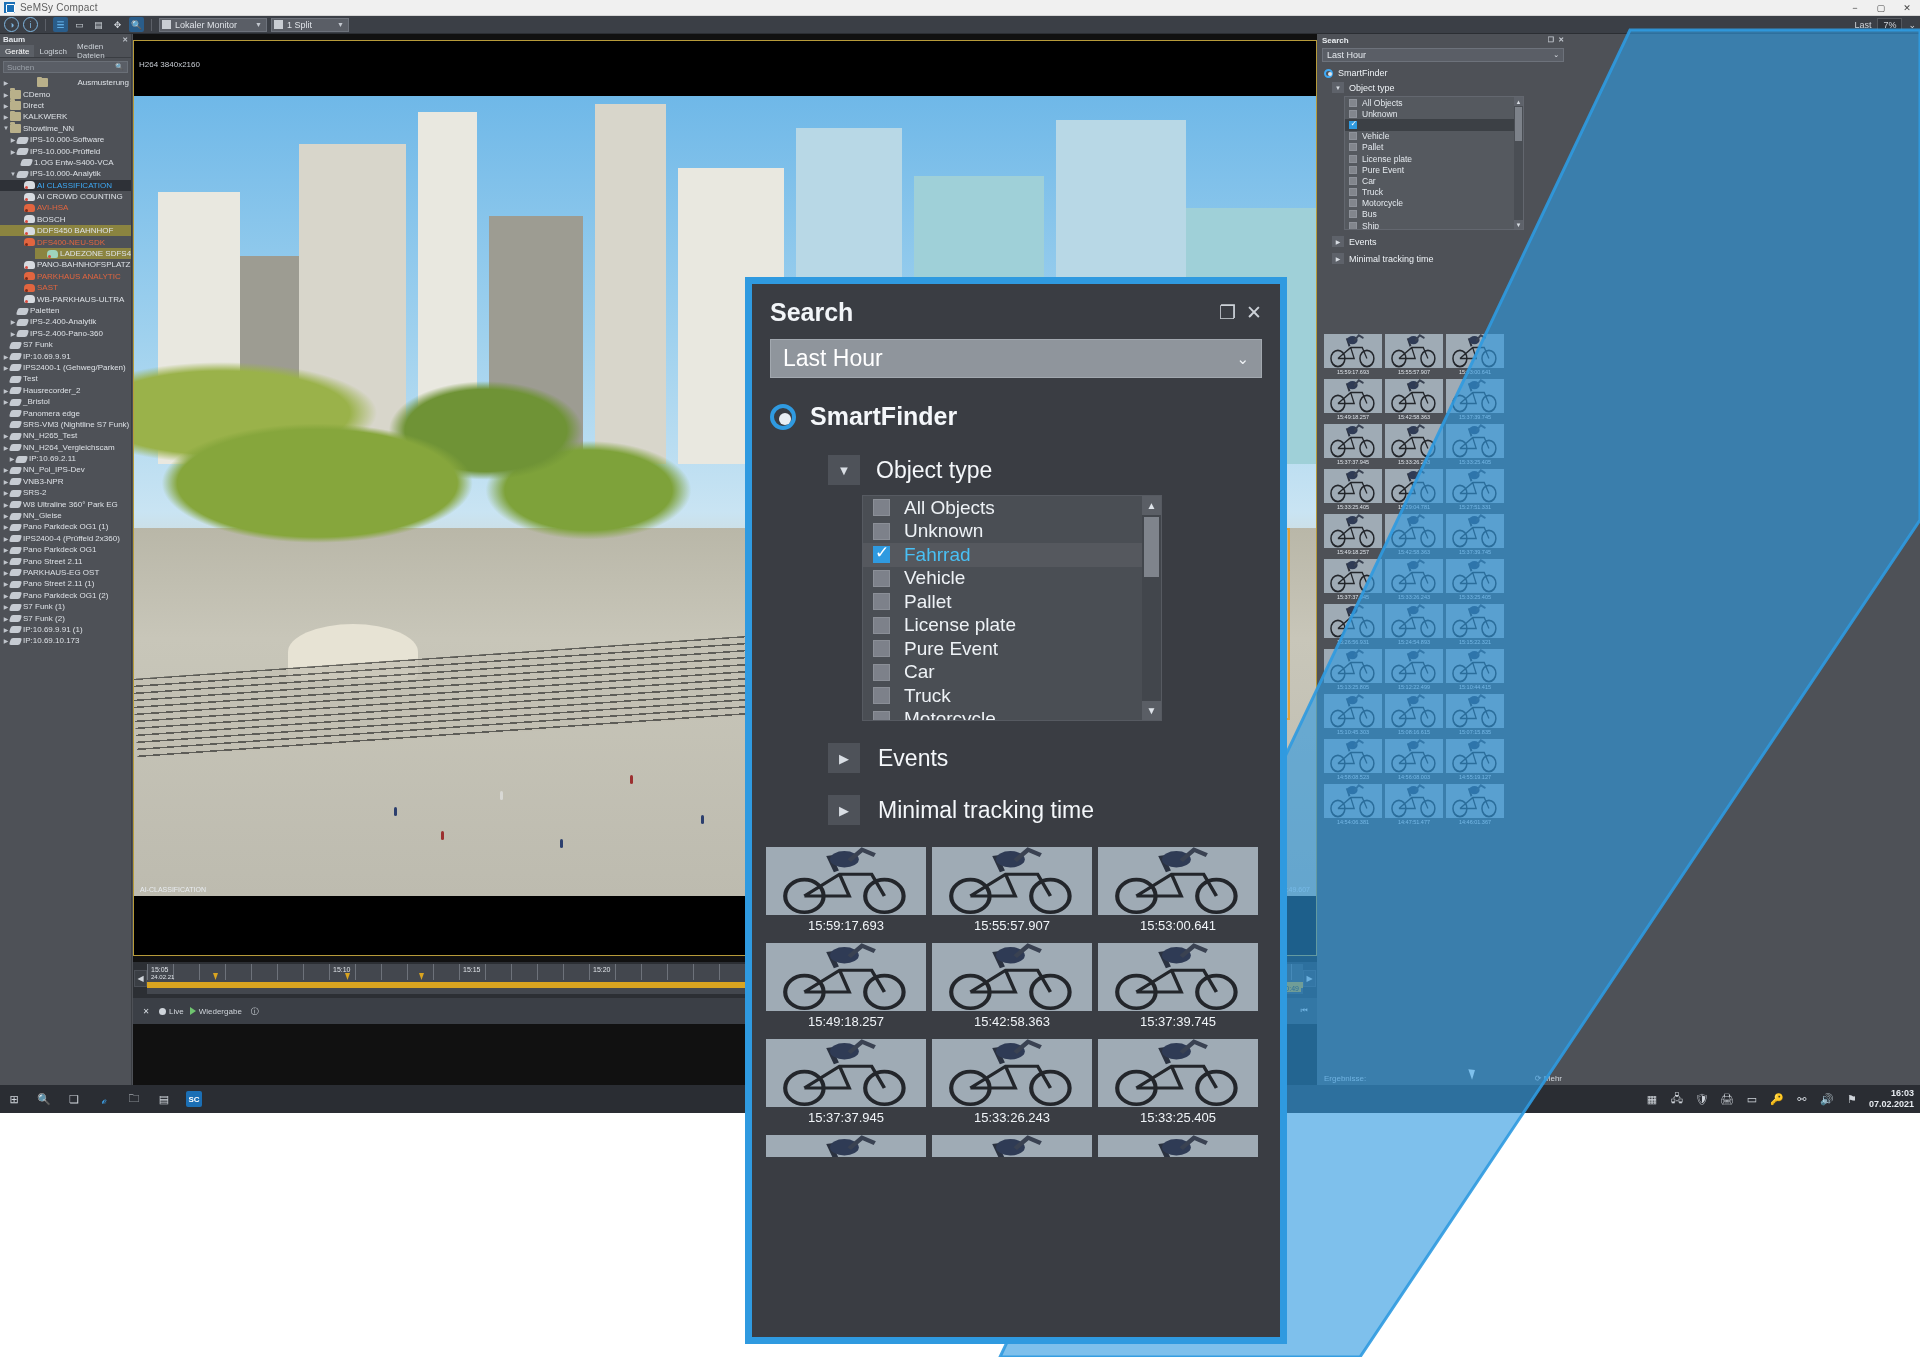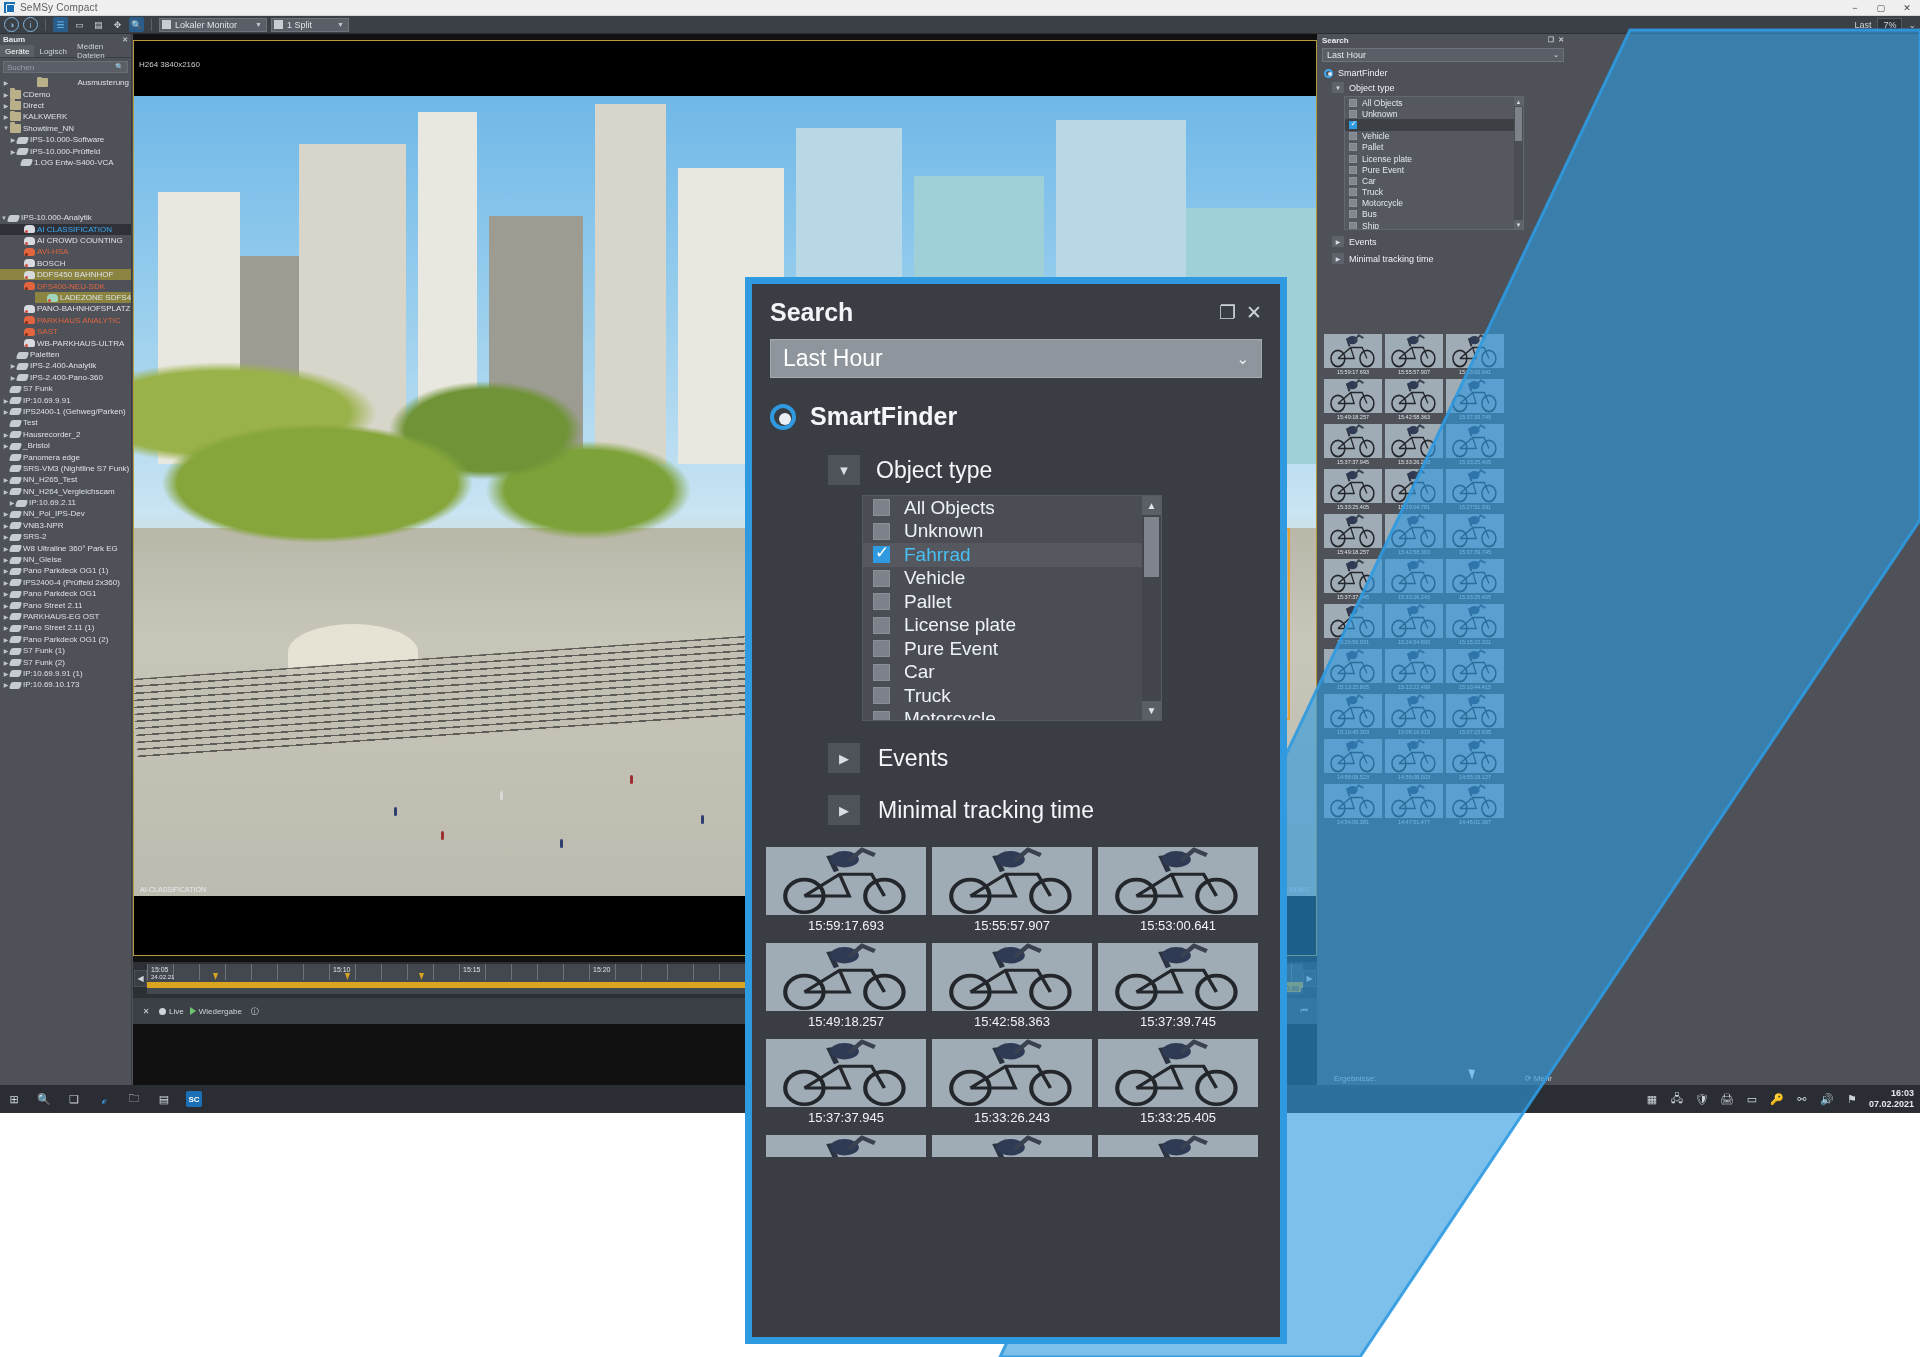--- a/index.html
+++ b/index.html
@@ -182,21 +182,21 @@
       display:flex;align-items:center;justify-content:center;}
   .rp-scroll .dn{position:absolute;bottom:0;width:100%;}
   .rp-scroll .thumb{position:absolute;top:10px;left:1px;width:7px;height:34px;background:#7d828a;}
   .rp-row2 { display:flex; align-items:center; gap:5px; margin:6px 0 0 14px; font-size:9px; color:#eef2f6;}
   .rp-results-grid { position:absolute; left:6px; top:300px; width:182px; }
   .rg-row { display:flex; gap:3px; margin-bottom:3px;}
   .rg-cell { width:58px; }
   .rg-img { width:58px; height:34px; background:#93a6b4; position:relative; overflow:hidden;}
   .rg-ts { font-size:5.5px; color:#dfe4ea; text-align:center; line-height:8px;}
   .rp-footer { position:absolute; left:0; bottom:0; width:100%; height:14px; display:flex; align-items:center;
-               padding:0 16px; font-size:8px; color:#d2d7dd;}
+               padding:0 6px; font-size:8px; color:#d2d7dd;}
   .rp-footer .mehr{margin-left:auto;}
 
   
   .taskbar { position:absolute; left:0; top:1085px; width:1920px; height:28px; background:#2a2d33;
              display:flex; align-items:center; padding:0 6px; gap:14px; }
   .tk-ico { width:16px;height:16px; display:flex;align-items:center;justify-content:center;
             color:#cfd4da; font-size:11px;}
   .tk-ico.blue{color:#3ea9f5;}
   .tk-ico.sc{background:#1b6fb5;color:#fff;font-size:8px;font-weight:bold;border-radius:2px;}
   .tk-right { margin-left:auto; display:flex; align-items:center; gap:9px; }
@@ -340,21 +340,21 @@
           <div class="tnode" style="padding-left: 9px;">
             <span class="arw">▶</span>
             <span class="ico server"></span>
             <span class="lbl">IPS-10.000-Prüffeld</span>
           </div>
           <div class="tnode" style="padding-left: 13px;">
             <span class="arw none">·</span>
             <span class="ico server"></span>
             <span class="lbl">1.OG Entw-S400-VCA</span>
           </div>
-          <div class="tnode" style=" margin-top: 44px;">
+          <div class="tnode" style="padding-left: 9px;">
             <span class="arw">▼</span>
             <span class="ico server"></span>
             <span class="lbl">IPS-10.000-Analytik</span>
           </div>
           <div class="tnode sel" style="padding-left: 16px;">
             <span class="arw none">·</span>
             <span class="ico cam"></span>
             <span class="lbl">AI CLASSIFICATION</span>
           </div>
           <div class="tnode" style="padding-left: 16px;">

